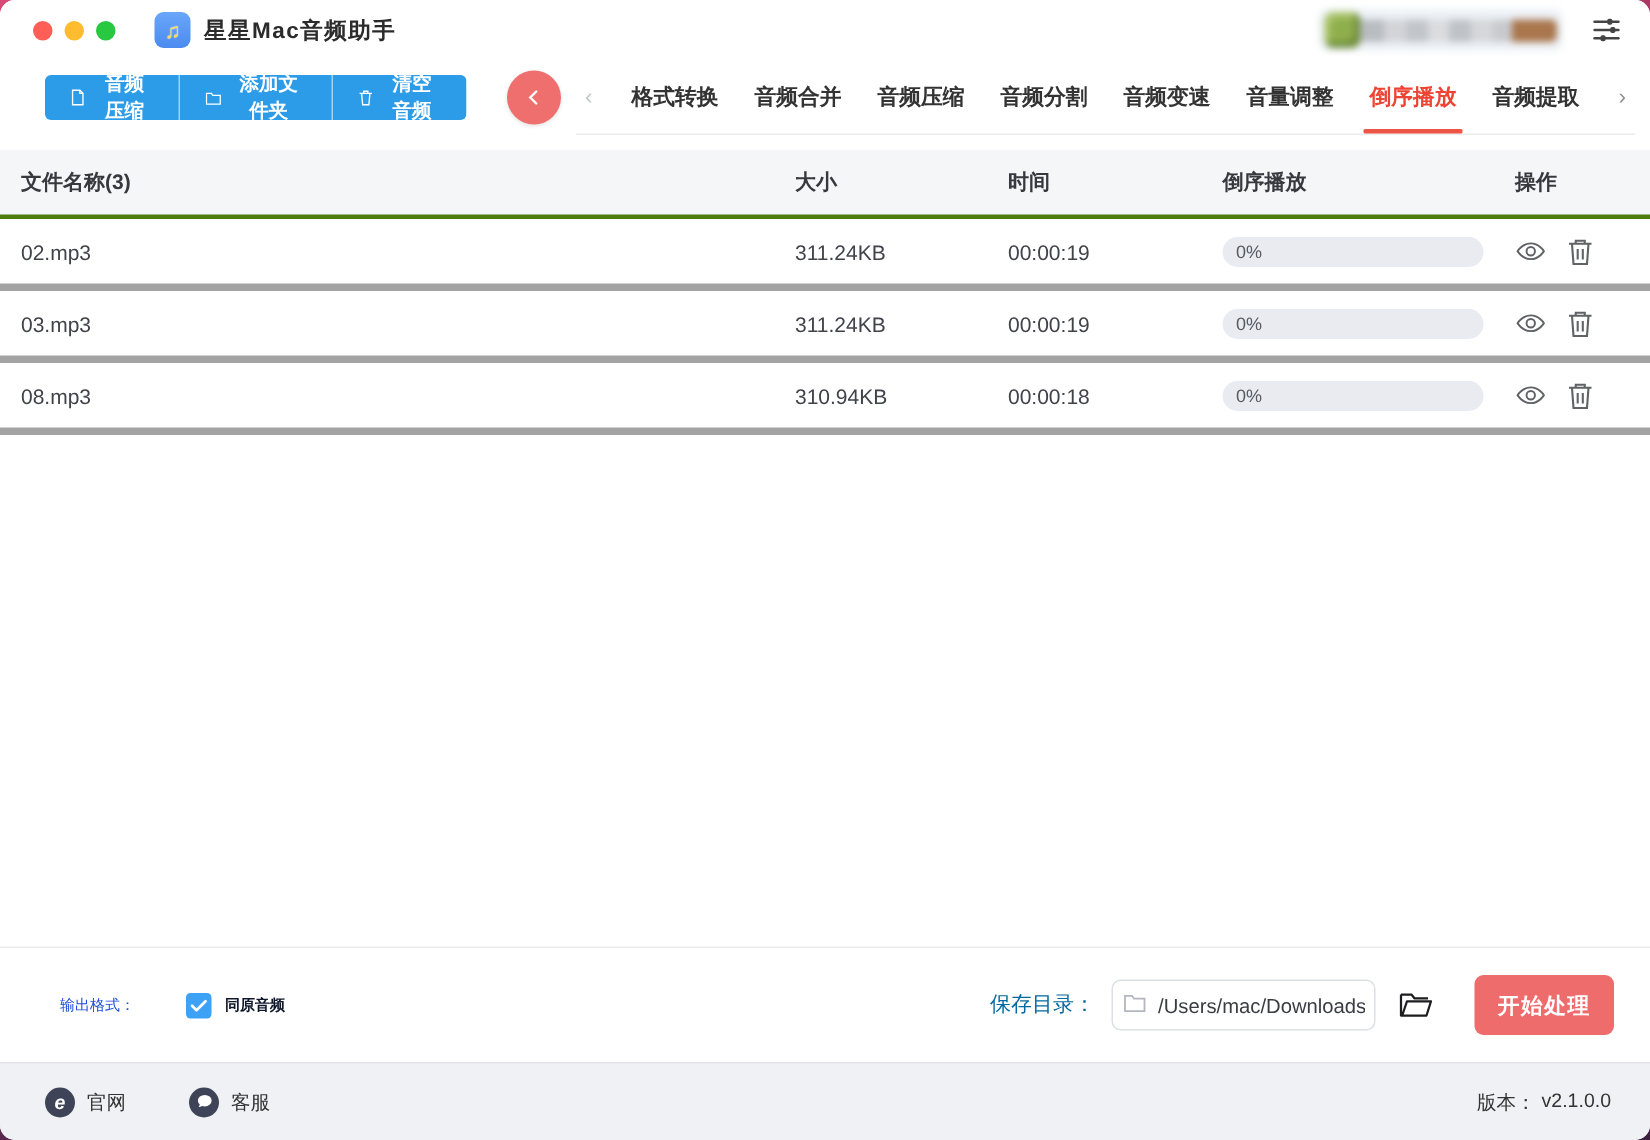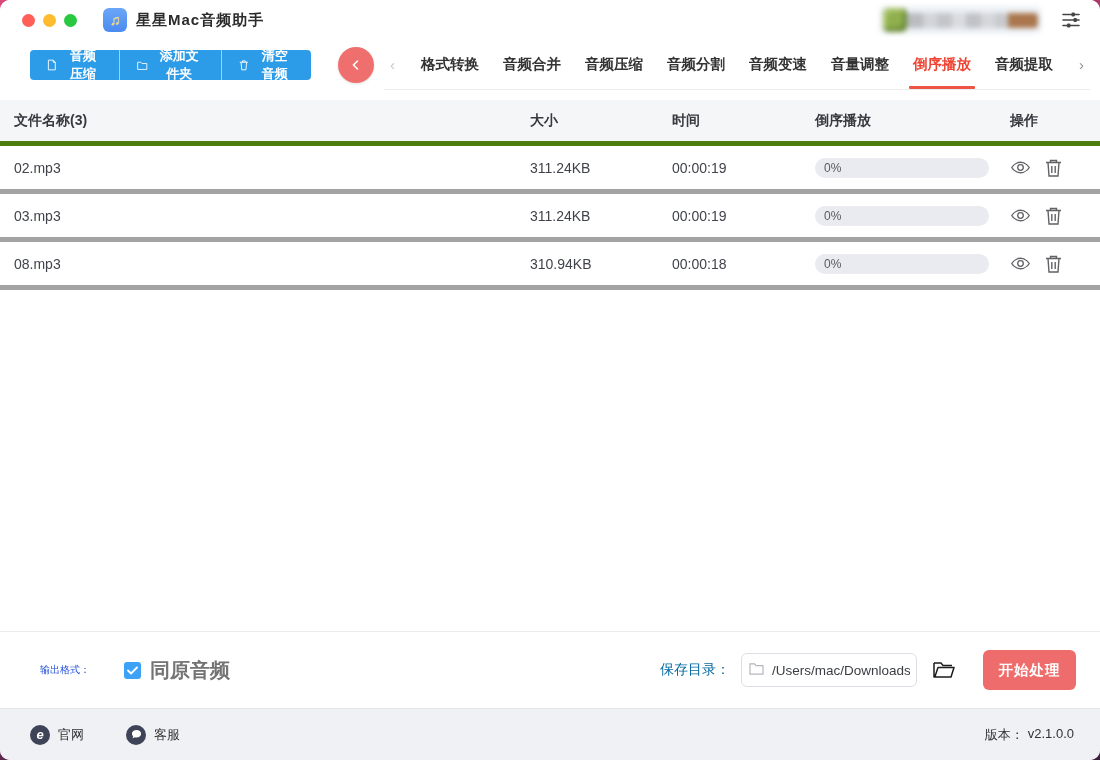--- a/index.html
+++ b/index.html
@@ -44,37 +44,37 @@
   .tab { font-size:14.5px; font-weight:600; color:#333; height:100%; display:flex; align-items:center;
     cursor:pointer; position:relative; white-space:nowrap; }
   .tab.active { color:#ee4433; }
   .tab.active::after { content:""; position:absolute; left:-4px; right:-4px; bottom:0; height:3px; background:#ee5544; border-radius:1px; }
   .strip-chev { font-size:15px; cursor:pointer; line-height:1; padding:0 2px; }
   .strip-chev.left { color:#c3c6cc; }
   .strip-chev.right { margin-left:auto; color:#8d9097; }
   
   .table { margin-top:10px; }
   .t-head, .t-row { display:grid; grid-template-columns:516px 142px 143px 195px 1fr; align-items:center; padding-left:14px; }
-  .t-head { height:46px; background:#f5f6f8; border-bottom:5px solid #4d7c0f; }
+  .t-head { height:46px; background:#f5f6f8; border-bottom:3px solid #4d7c0f; }
   .t-head div { font-size:14px; font-weight:700; color:#37393f; }
   .t-row { height:48px; background:#fff; border-bottom:5px solid #a3a3a3; }
   .t-row .cell { font-size:14px; color:#404349; }
   .progress-pill { width:174px; height:20px; border-radius:10px; background:#e9ebf1;
     display:flex; align-items:center; padding-left:9px; }
   .progress-pill span { font-size:12px; color:#565a61; }
   .ops { display:flex; align-items:center; gap:12px; }
   .op-icon { width:21px; height:21px; cursor:pointer; display:flex; align-items:center; justify-content:center; }
   
   .filler { flex:1 1 auto; background:#fff; }
   
   .action-bar { flex:0 0 77px; border-top:1px solid #ececee; display:flex; align-items:center; padding:0 24px 0 40px; background:#fff; }
   .out-label { font-size:10px; color:#1d4ed8; }
   .checkbox { width:17px; height:17px; border-radius:3px; background:#3da2f5; margin-left:34px;
     display:flex; align-items:center; justify-content:center; cursor:pointer; }
-  .same-src { margin-left:9px; font-size:20px; font-weight:600; color:#737373; cursor:pointer; }
+  .same-src { margin-left:9px; font-size:10px; font-weight:600; color:#0f172a; cursor:pointer; }
   .right-group { margin-left:auto; display:flex; align-items:center; }
   .save-label { font-size:14px; color:#0369a1; }
   .dir-input-wrap { position:relative; margin-left:11px; }
   .dir-input { width:176px; height:34px; border:1px solid #dcdfe5; border-radius:6px;
     padding:0 6px 0 30px; font-size:13.5px; color:#3a3d42; outline:none;
     font-family:"Liberation Sans","DejaVu Sans",sans-serif; }
   .dir-input-folder { position:absolute; left:8px; top:9px; pointer-events:none; }
   .open-folder-btn { margin-left:14px; width:26px; height:26px; display:flex; align-items:center; justify-content:center; cursor:pointer; }
   .start-btn { margin-left:26px; width:93px; height:40px; background:#ee6c6b; color:#fff;
     font-size:14.5px; font-weight:700; border:none; border-radius:6px; cursor:pointer; letter-spacing:1px; }

